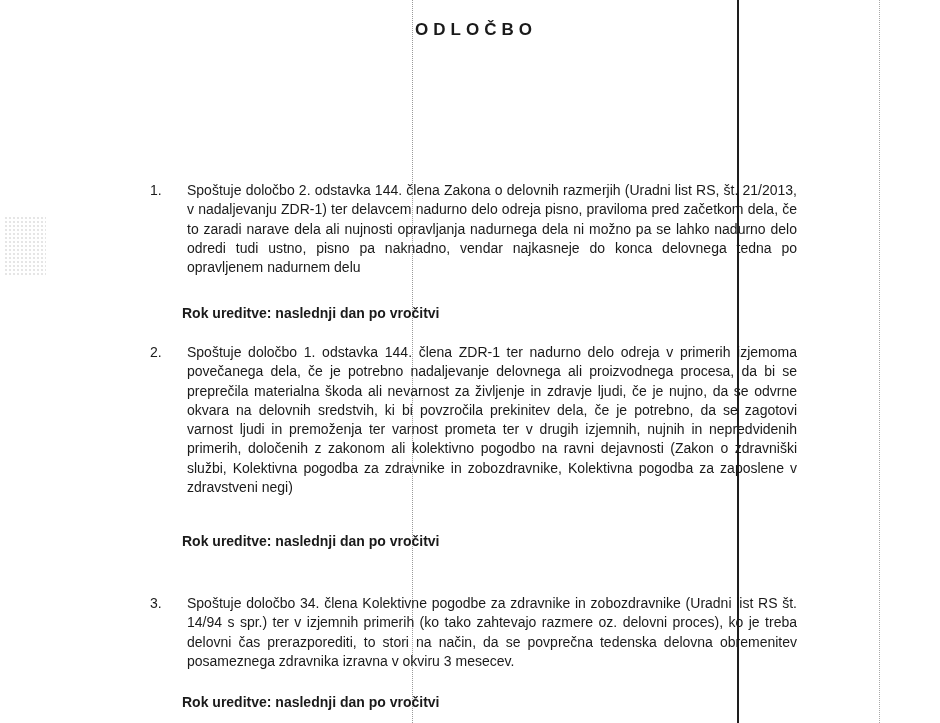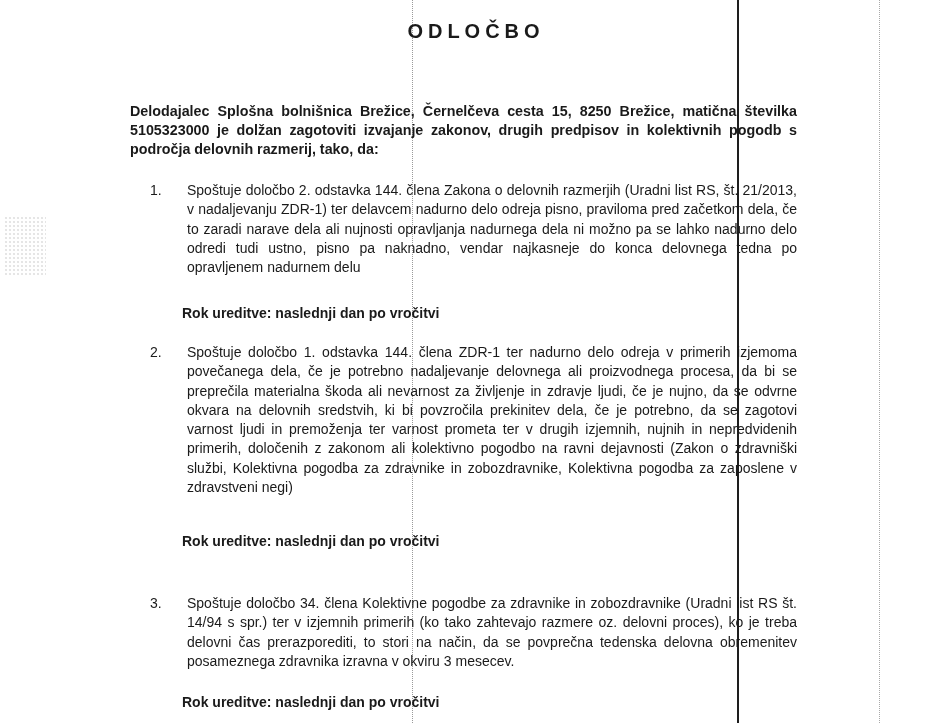--- a/index.html
+++ b/index.html
@@ -17,21 +17,21 @@
   .fold-2 { left: 737px; border-left: 2px solid #1e1e1e; }
   .fold-3 { left: 879px; border-left: 1px dotted #a8a8a8; }
   .speck {
     position: absolute; left: 4px; top: 216px; width: 42px; height: 60px;
     background: radial-gradient(circle, rgba(150,150,150,0.35) 1px, transparent 1.5px);
     background-size: 4px 4px; opacity: 0.7;
   }
   .title {
     position: absolute; top: 20px; left: 0; width: 940px; text-align: center;
     padding-left: 0;
-    font-weight: bold; font-size: 20px; letter-spacing: 5px;
+    font-weight: bold; font-size: 17px; letter-spacing: 5px;
   }
   .title span { position: relative; left: 6px; }
   .intro {
     position: absolute; left: 130px; top: 102px; width: 667px;
     font-weight: bold; font-size: 14.3px; line-height: 19px;
     text-align: justify; text-align-last: left;
   }
   .item {
     position: absolute; left: 150px; width: 647px;
     font-size: 14px; line-height: 19.3px;
@@ -47,21 +47,20 @@
 <body>
 
 <div class="page">
   <div class="speck"></div>
   <div class="fold fold-1"></div>
   <div class="fold fold-2"></div>
   <div class="fold fold-3"></div>
 
   <div class="title"><span>ODLOČBO</span></div>
 
-  <div class="intro">Delodajalec Splošna bolnišnica Brežice, Černelčeva cesta 15, 8250 Brežice, matična številka 5105323000 je dolžan zagotoviti izvajanje zakonov, drugih predpisov in kolektivnih pogodb s področja delovnih razmerij, tako, da:</div>
 
   <div class="item" style="top:181px;">
     <span class="num">1.</span>
     <div class="txt">Spoštuje določbo 2. odstavka 144. člena Zakona o delovnih razmerjih (Uradni list RS, št. 21/2013, v nadaljevanju ZDR-1)  ter delavcem nadurno delo odreja pisno, praviloma pred začetkom dela, če to zaradi narave dela ali nujnosti opravljanja nadurnega dela ni možno  pa se lahko nadurno delo odredi tudi ustno, pisno pa naknadno, vendar najkasneje do konca delovnega tedna po opravljenem nadurnem delu</div>
   </div>
   <div class="deadline" style="top:305px;">Rok ureditve: naslednji dan po vročitvi</div>
 
   <div class="item" style="top:343px;">
     <span class="num">2.</span>
     <div class="txt">Spoštuje določbo 1. odstavka 144. člena ZDR-1 ter nadurno delo odreja v primerih izjemoma povečanega dela, če je potrebno nadaljevanje delovnega ali proizvodnega procesa, da bi se preprečila materialna škoda ali nevarnost za življenje in zdravje ljudi, če je nujno, da se odvrne okvara na delovnih sredstvih, ki bi povzročila prekinitev dela, če je potrebno, da se zagotovi varnost ljudi in premoženja ter varnost prometa ter  v drugih izjemnih, nujnih in nepredvidenih primerih, določenih z zakonom ali kolektivno pogodbo na ravni dejavnosti (Zakon o zdravniški službi, Kolektivna pogodba za zdravnike in zobozdravnike, Kolektivna pogodba za zaposlene v zdravstveni negi)</div>

